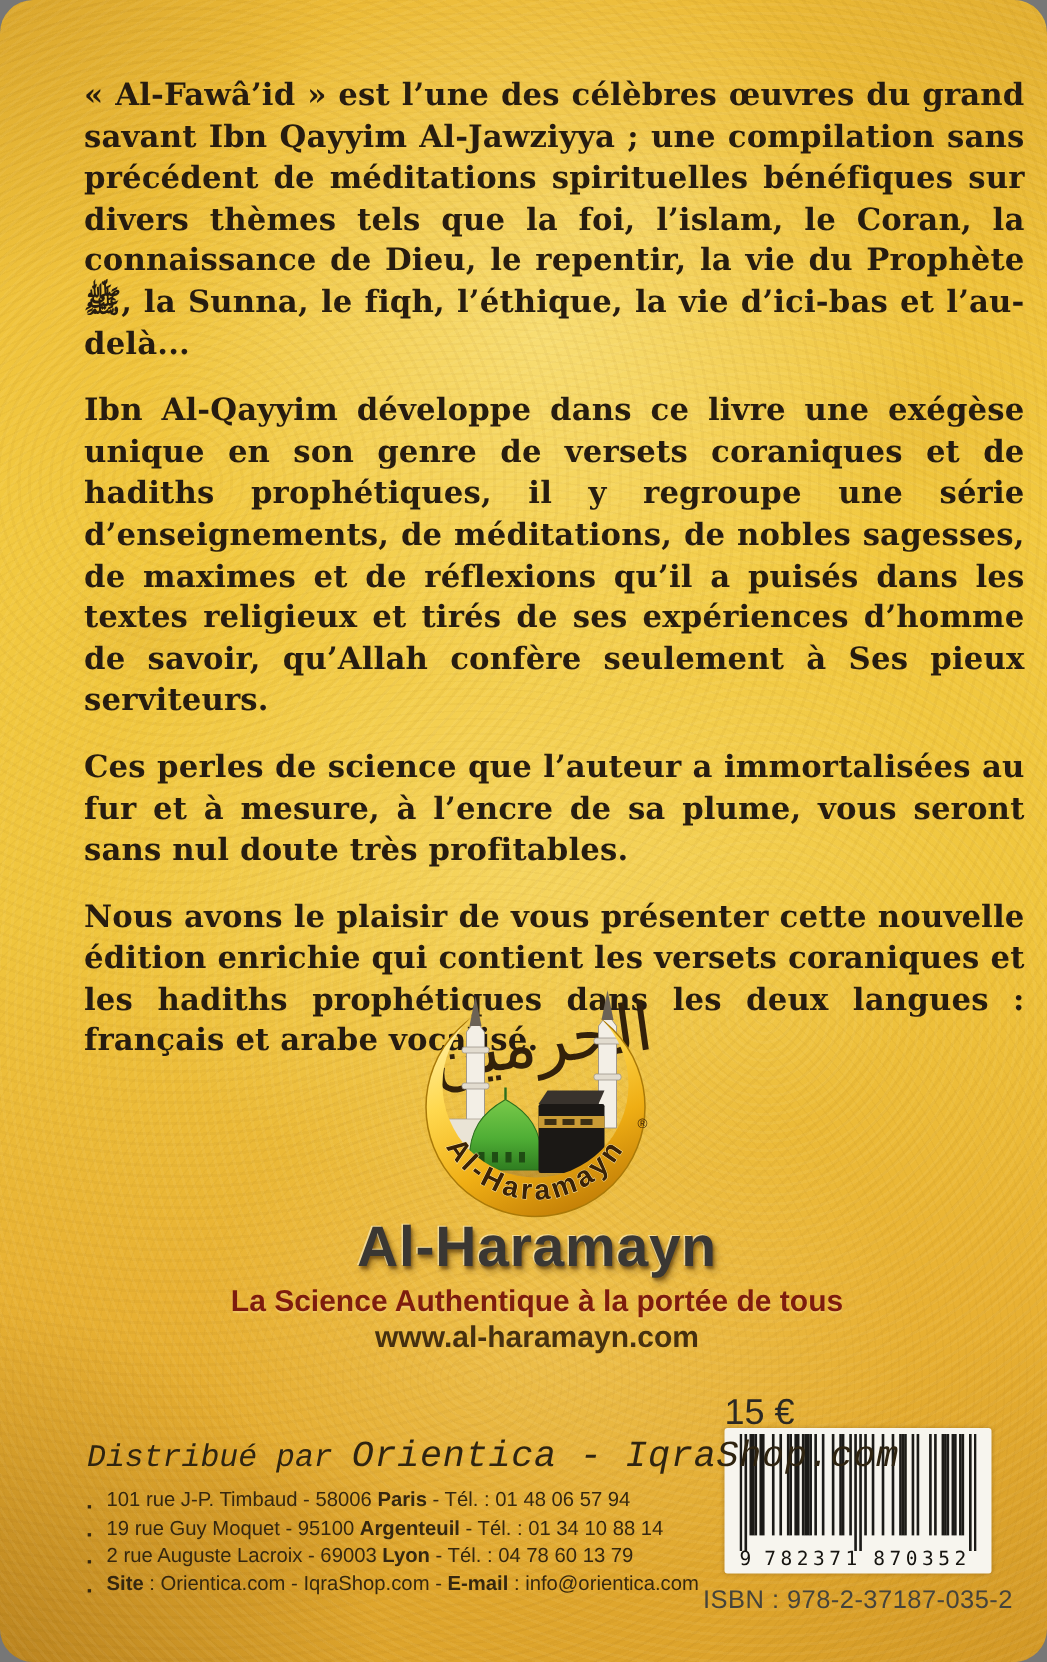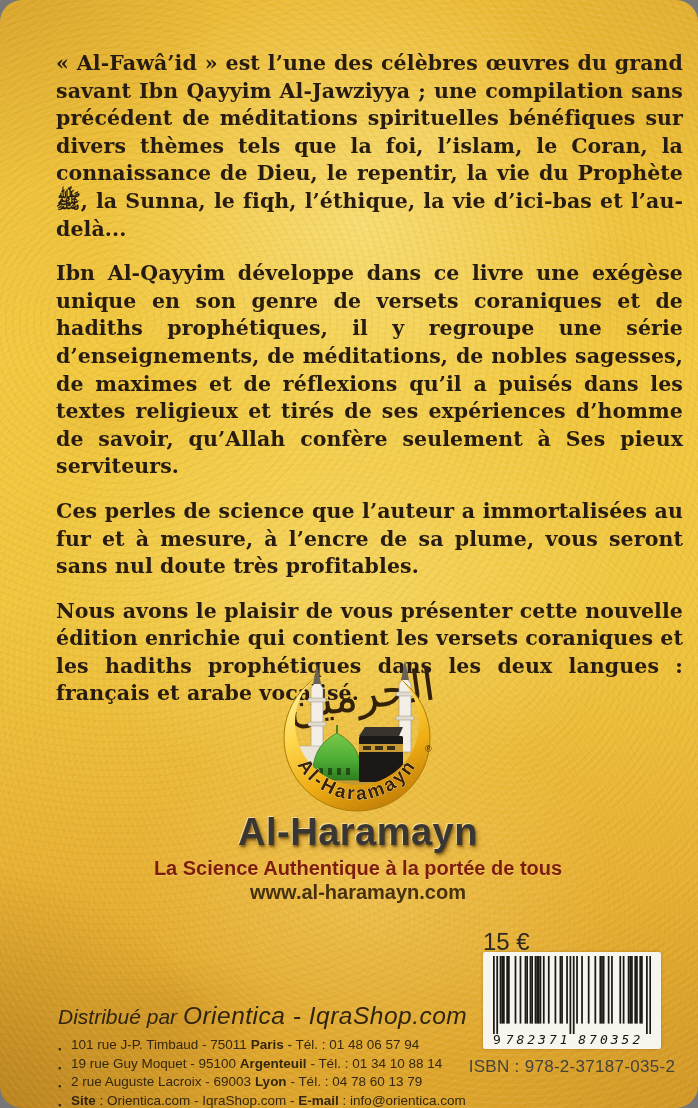--- a/index.html
+++ b/index.html
@@ -49,26 +49,26 @@
     font-size:20px; font-weight:700; color:#46300f;
   }
   .price{position:absolute; left:483px; top:928px; width:178px; text-align:left;
     font-size:24px; color:#2c2923;}
   .barcode{position:absolute; left:483px; top:952px; width:178px; height:97px;
     background:#f7f5ee; border-radius:2px; box-shadow:0 0 3px rgba(90,55,5,.35);}
   .barcode svg{position:absolute; left:10px; top:4px; width:158px; height:78px; fill:#1b1a17;}
   .bc-digits{position:absolute; left:10px; right:10px; bottom:2px; display:flex;
     font-family:"DejaVu Sans Mono",monospace; font-size:13px; color:#15130f;}
   .bc-digits .lead{width:8%;}
-  .bc-digits .grp{width:46%; letter-spacing:3px;font-style:italic;}
+  .bc-digits .grp{width:46%; text-align:center; letter-spacing:3px;}
   .isbn{position:absolute; left:455px; top:1057px; width:234px; text-align:center;
     font-size:17px; color:#45433b; letter-spacing:.3px;}
   .dist{position:absolute; left:58px; top:958px; width:402px; color:#32250e;}
-  .dist-heading{font-family:Liberation Sans, sans-serif; font-style:italic; font-size:21px;
-    color:#2f2410; white-space:nowrap; margin-bottom:6px;margin-top:44px;}
+  .dist-heading{font-family:Liberation Mono, monospace; font-style:italic; font-size:21px;
+    color:#2f2410; white-space:nowrap; margin-bottom:6px;}
   .dist-heading .script{font-size:24.5px; letter-spacing:.5px;}
   .dist-line{position:relative; padding-left:13px; font-size:13.5px; line-height:18.6px;
     color:#35270f; white-space:nowrap;}
   .dist-line .bullet{position:absolute; left:0; top:4px; font-size:9px;}
   .dist-line b{font-weight:700;text-align:right;}
 </style>
 </head>
 <body>
 
 <div class="cover">
@@ -208,21 +208,21 @@
     </div>
   </div>
   <div class="isbn">ISBN : 978-2-37187-035-2</div>
 
   <div class="dist">
     <div class="dist-heading">
       <span>Distribué par </span><span class="script">Orientica - IqraShop.com</span>
     </div>
     <div>
       <div class="dist-line">
-        <span class="bullet">▪</span><span>101 rue J-P. Timbaud - 75011 </span><b>Paris</b><span> - Tél. : 01 48 06 57 94</span>
+        <span class="bullet">▪</span><span>101 rue J-P. Timbaud - 58006 </span><b>Paris</b><span> - Tél. : 01 48 06 57 94</span>
       </div>
       <div class="dist-line">
         <span class="bullet">▪</span><span>19 rue Guy Moquet - 95100 </span><b>Argenteuil</b><span> - Tél. : 01 34 10 88 14</span>
       </div>
       <div class="dist-line">
         <span class="bullet">▪</span><span>2 rue Auguste Lacroix - 69003 </span><b>Lyon</b><span> - Tél. : 04 78 60 13 79</span>
       </div>
       <div class="dist-line">
         <span class="bullet">▪</span><b>Site</b><span> : Orientica.com - IqraShop.com - </span><b>E-mail</b><span> : info@orientica.com</span>
       </div>

